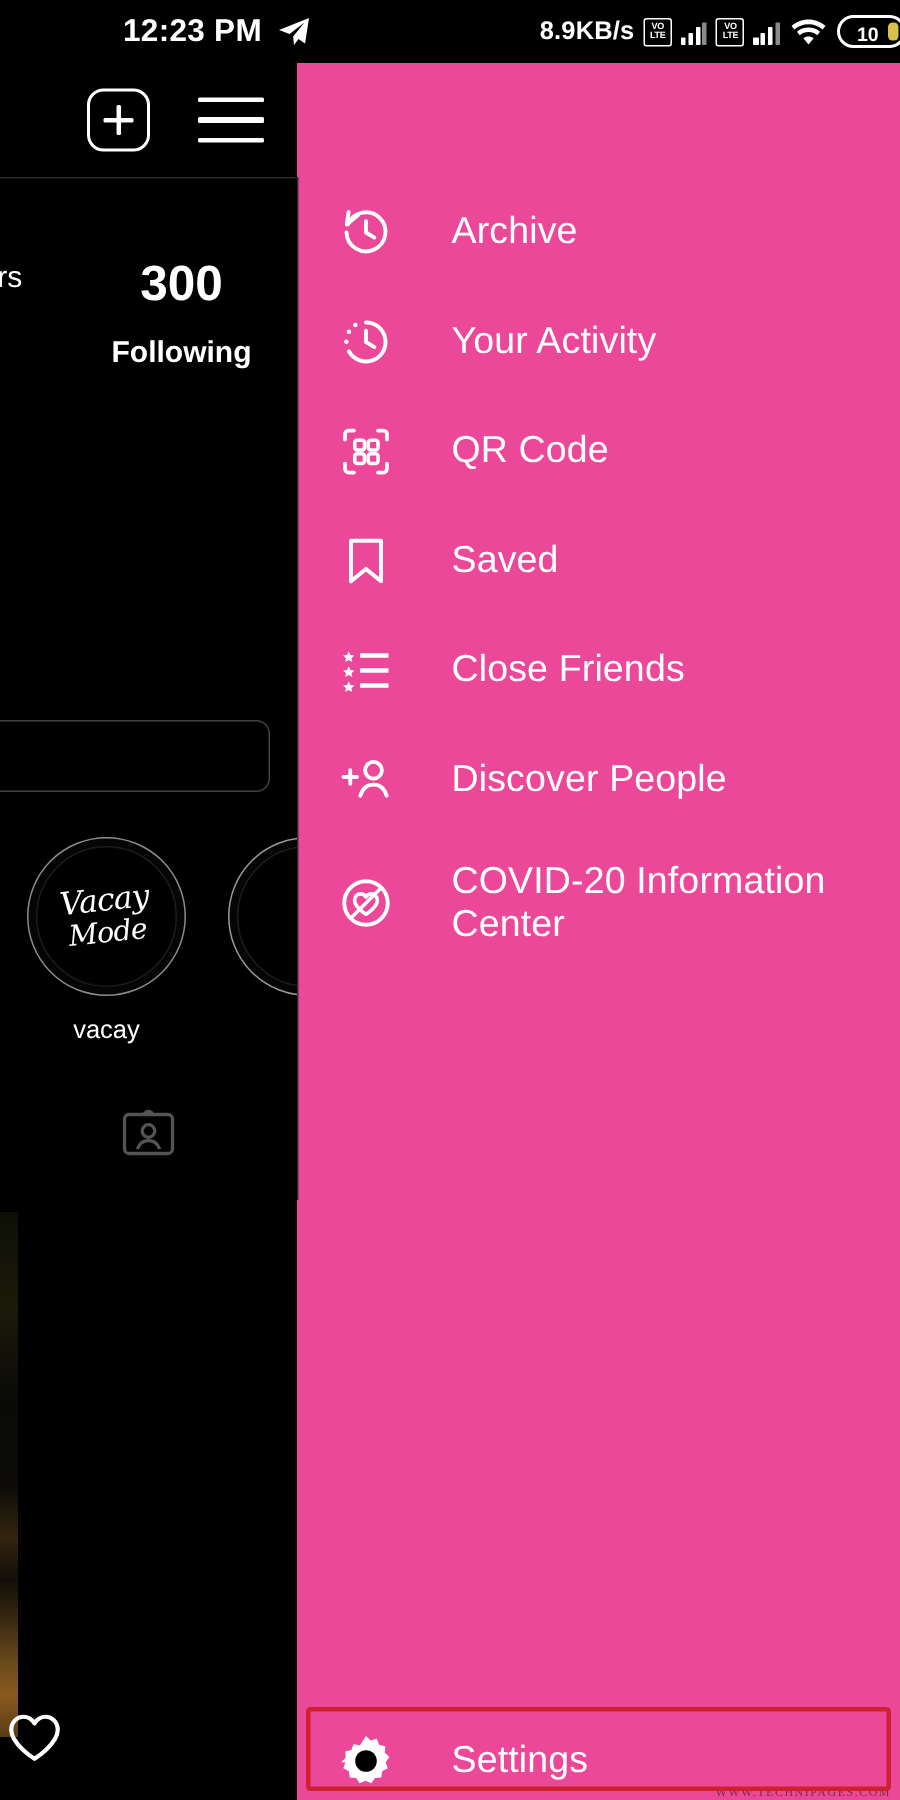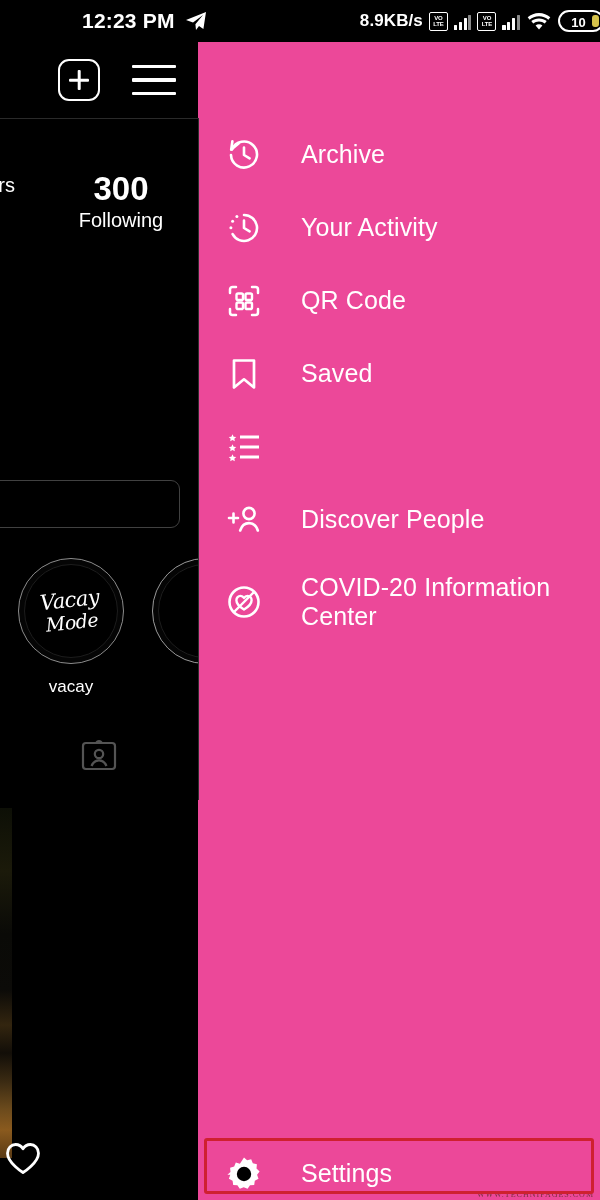--- a/index.html
+++ b/index.html
@@ -88,21 +88,21 @@
     display:flex; align-items:flex-start;
   }
   .stat-clip {
     width:62px; padding-left:0; text-align:center;
     position:relative; left:-30px;
   }
   .stat {
     width:118px; text-align:center;
   }
   .stat .num { font-size:33px; font-weight:700; line-height:1.15; color:#fff; }
-  .stat .lbl { font-size:20px; font-weight:400; color:#fff; margin-top:1px;text-align:center; }
+  .stat .lbl { font-size:20px; font-weight:700; color:#fff; margin-top:16px;text-align:center; }
   .stat-clip .num { font-size:29px; font-weight:700; color:#fff; line-height:1.15; }
   .stat-clip .lbl { font-size:20px; color:#fff; margin-top:4px; }
 
   .edit-btn {
     position:absolute; left:-26px; top:362px;
     width:206px; height:48px;
     border:1.6px solid #414141; border-radius:9px;
     background:transparent;
   }
 
@@ -392,20 +392,21 @@
         <span class="mi-icon">
           <svg width="38" height="38" viewBox="0 0 38 38">
             <path d="M7.5 6.2l1.15 2.45 2.6.33-1.92 1.78.5 2.6-2.33-1.3-2.33 1.3.5-2.6L3.75 8.98l2.6-.33z" fill="#fff"></path>
             <path d="M7.5 16.2l1.15 2.45 2.6.33-1.92 1.78.5 2.6-2.33-1.3-2.33 1.3.5-2.6-1.92-1.78 2.6-.33z" fill="#fff"></path>
             <path d="M7.5 26.2l1.15 2.45 2.6.33-1.92 1.78.5 2.6-2.33-1.3-2.33 1.3.5-2.6-1.92-1.78 2.6-.33z" fill="#fff"></path>
             <rect x="15" y="7.5" width="19" height="3" fill="#fff"></rect>
             <rect x="15" y="17.5" width="19" height="3" fill="#fff"></rect>
             <rect x="15" y="27.5" width="19" height="3" fill="#fff"></rect>
           </svg>
         </span>
+        <span class="mi-label">Close Friends</span>
       </div>
 
       <div class="menu-item">
         <span class="mi-icon">
           <svg width="40" height="38" viewBox="0 0 40 38">
             <path d="M5 17h9M9.5 12.5v9" stroke="#fff" stroke-width="2.6" stroke-linecap="round"></path>
             <circle cx="25" cy="12.5" r="5.6" fill="none" stroke="#fff" stroke-width="2.6"></circle>
             <path d="M16.2 29.5c1.6-5 4.9-7.4 8.8-7.4s7.2 2.4 8.8 7.4" fill="none" stroke="#fff" stroke-width="2.6" stroke-linecap="round"></path>
           </svg>
         </span>

